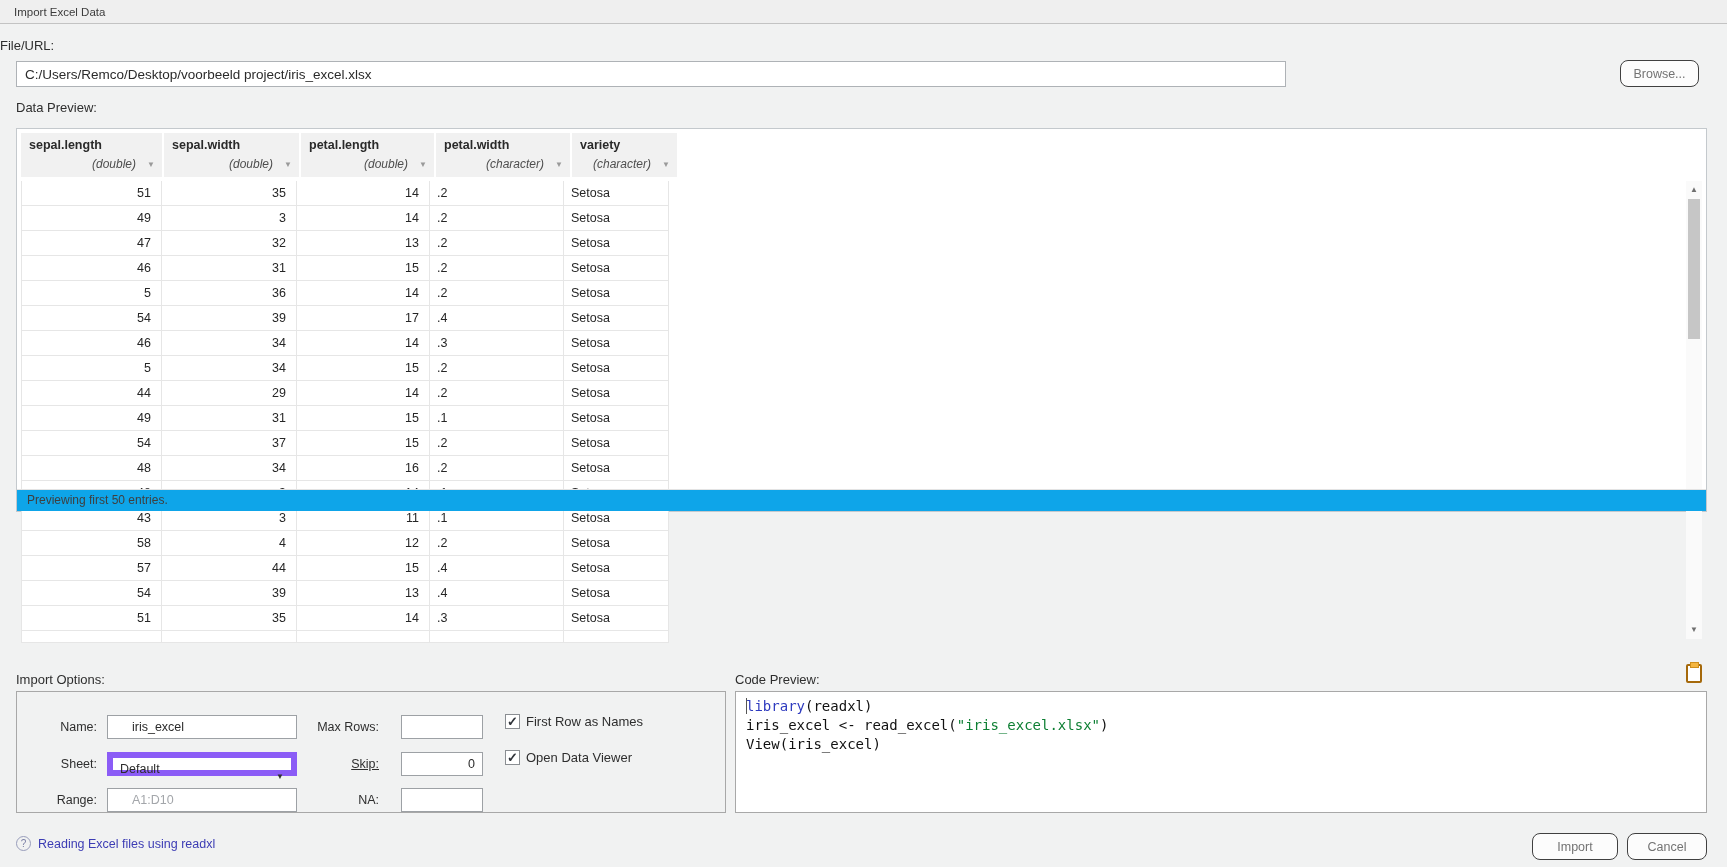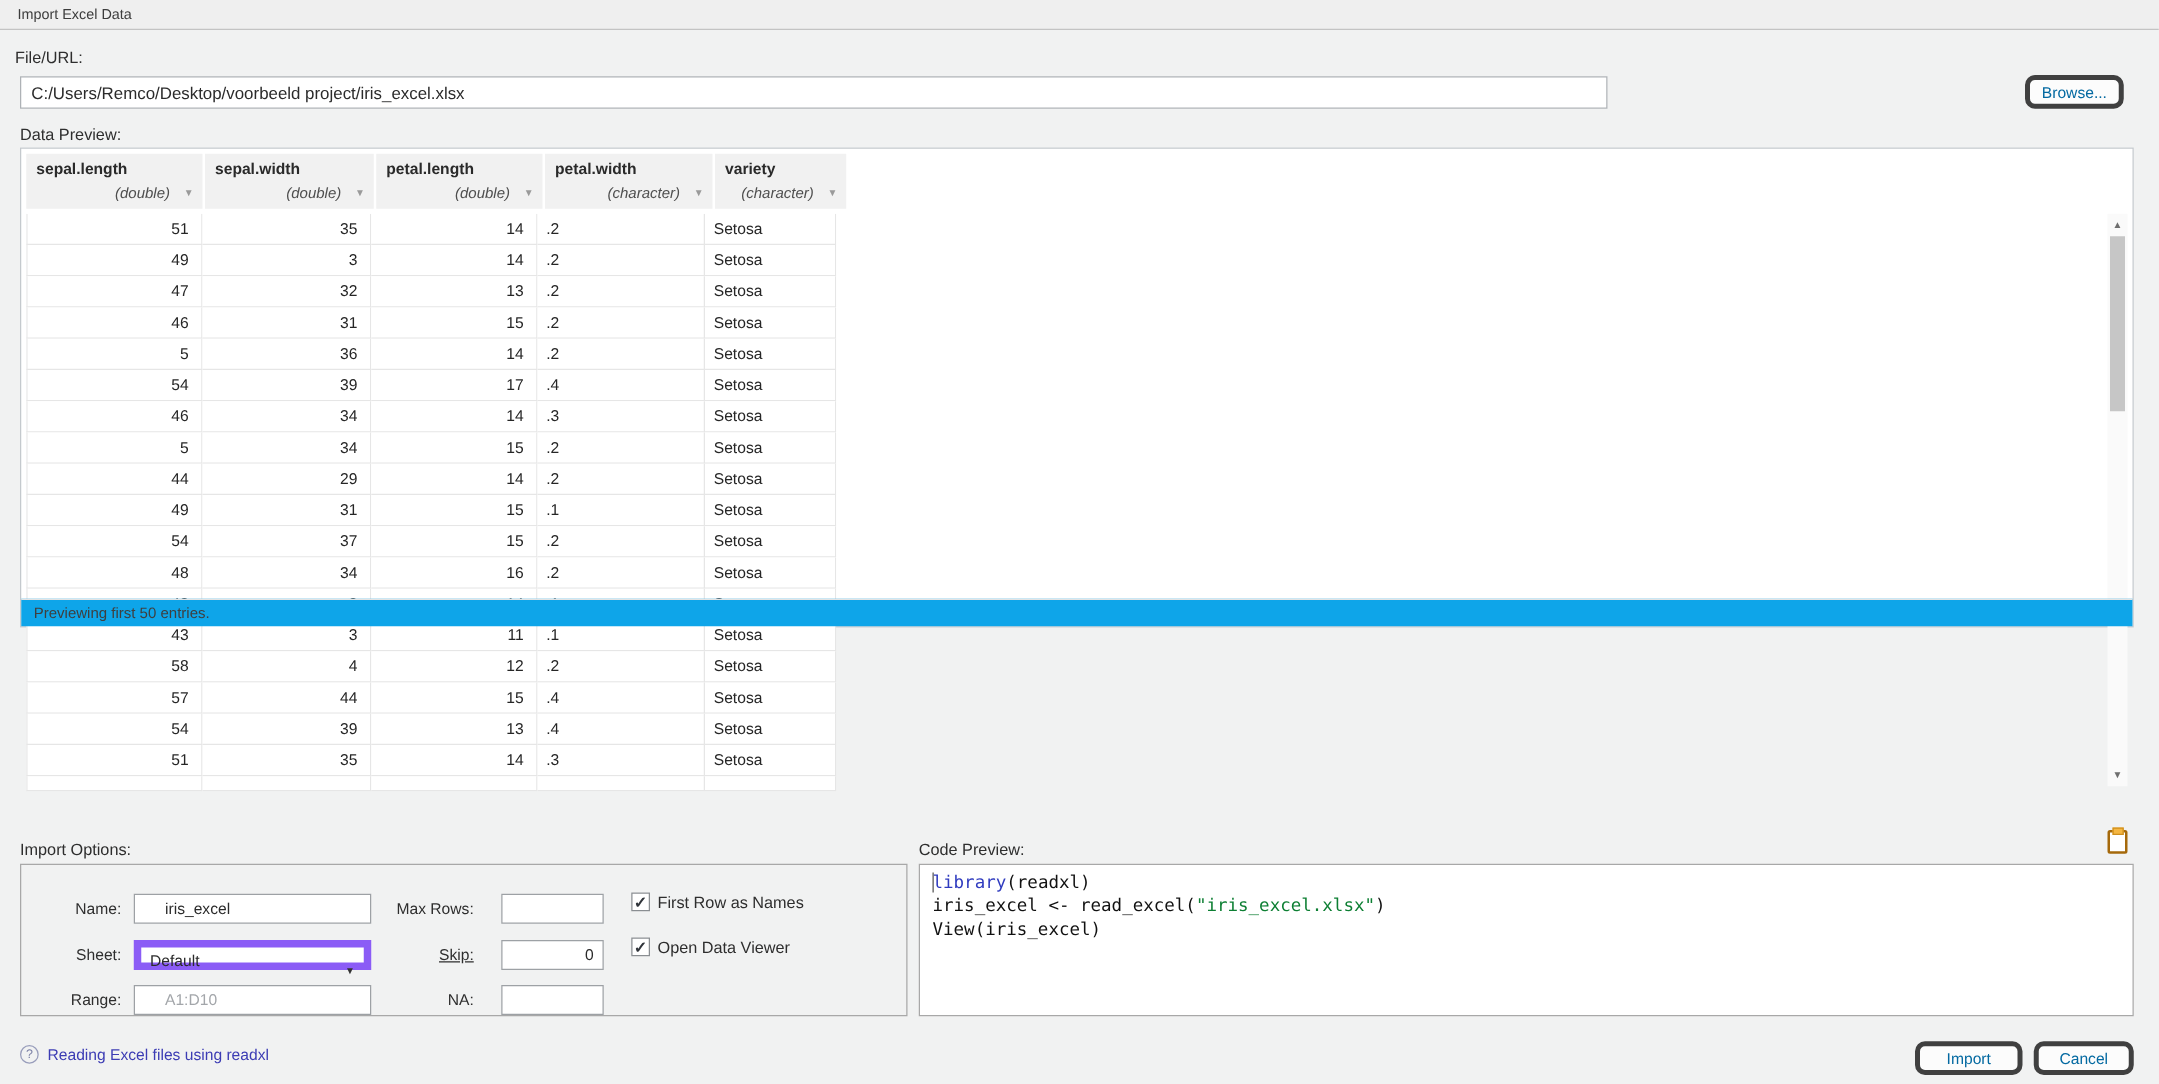--- a/index.html
+++ b/index.html
@@ -10,28 +10,28 @@
   .titlebar { position:absolute; left:0; top:0; width:1727px; height:24px;
     background:#efefef; border-bottom:1px solid #c3c3c3; display:flex; align-items:center; }
   .titlebar span { font-size:11.5px; color:#3c3c3c; padding-left:14px; }
 
   .seclabel { position:absolute; font-size:13px; color:#2e2e2e; }
 
   
   .fileinput { position:absolute; left:16px; top:61px; width:1270px; height:26px;
     background:#fff; border:1px solid #aeb2b6; font-size:13.5px; color:#2b2b2b;
     padding-left:8px; font-family:"Liberation Sans", sans-serif; }
-  .btn { position:absolute; height:27px; background:#fcfcfc; border:4px solid #404040;
-    border-radius:8px; font-size:12.5px; color:#0369a1; text-align:center;
+  .btn { position:absolute; height:27px; background:#fcfcfc; border:1px solid #404040;
+    border-radius:8px; font-size:12.5px; color:#737373; text-align:center;
     font-family:"Liberation Sans", sans-serif; cursor:default; display:flex;
     align-items:center; justify-content:center; }
   .btn-browse { left:1620px; top:60px; width:79px; }
 
   
-  .panel { position:absolute; left:16px; top:118px; width:1691px; height:384px;
+  .panel { position:absolute; left:16px; top:128px; width:1691px; height:384px;
     background:#fff; border:1px solid #c4c9cd; }
   .hrow { position:absolute; left:4px; top:4px; height:44px; display:flex; }
   .hcell { background:#f1f1f1; margin-right:2px; position:relative; padding:5px 8px 0 8px; }
   .hname { font-size:12.5px; font-weight:bold; color:#2a2a2a; display:block; }
   .htype { font-size:12px; font-style:italic; color:#4e4e4e; position:absolute;
     right:26px; bottom:6px; }
   .harrow { position:absolute; right:7px; bottom:8px; font-size:8px; color:#9a9a9a; }
   .tbody { position:absolute; left:4px; top:52px; height:462px; overflow:hidden; }
   .prow { display:flex; height:25px; }
   .prow.partial { height:12px; }
@@ -97,21 +97,21 @@
   .btn-import { left:1532px; top:833px; width:86px; }
   .btn-cancel { left:1627px; top:833px; width:80px; }
 </style>
 </head>
 <body>
 
 <div class="titlebar">
   <span>Import Excel Data</span>
 </div>
 
-<div class="seclabel" style="left:12px; top:38px;text-align:center;">File/URL:</div>
+<div class="seclabel" style="left:0; top:38px;text-align:center;">File/URL:</div>
 <input class="fileinput" type="text" value="C:/Users/Remco/Desktop/voorbeeld project/iris_excel.xlsx" style="">
 <button class="btn btn-browse">Browse...</button>
 
 <div class="seclabel" style="left:16px; top:100px;">Data Preview:</div>
 
 <div class="panel">
   <div class="hrow">
     <div class="hcell">
       <span class="hname">sepal.length</span>
       <span class="htype">(double)</span>

